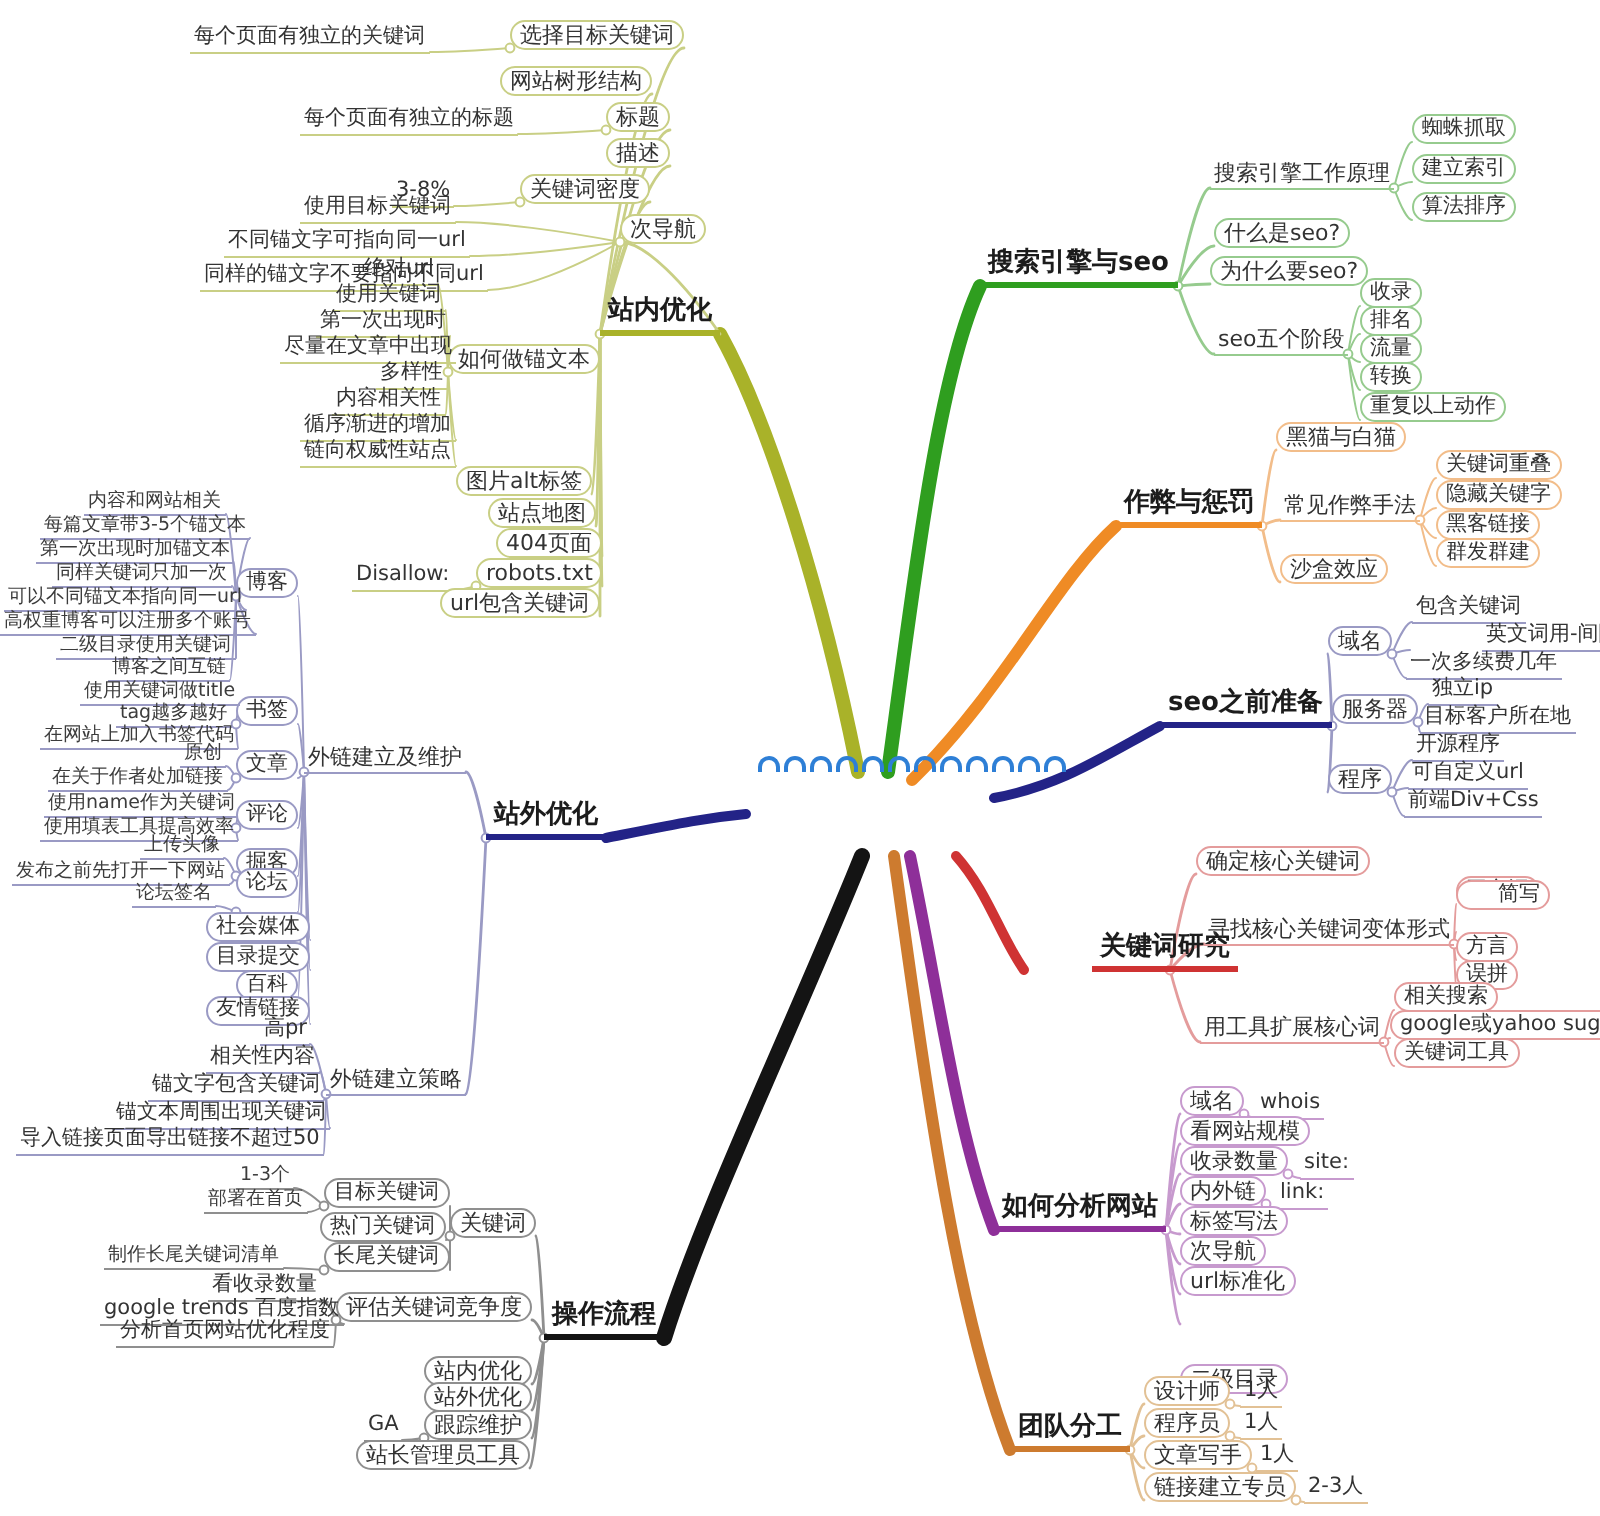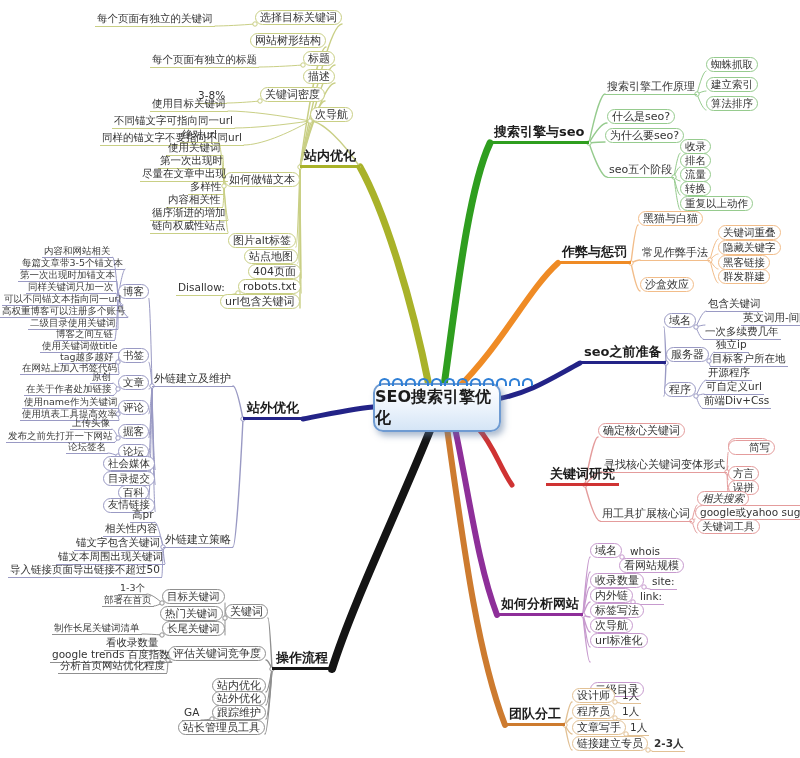--- a/index.html
+++ b/index.html
@@ -279,44 +279,44 @@
     <div class="node d2 uline" style="left: 704px; top: 380px; border-bottom-color: rgb(154, 154, 196);">可自定义url</div>
     <div class="node d2 uline" style="left: 702px; top: 394px; border-bottom-color: rgb(154, 154, 196);">前端Div+Css</div>
     <div class="node d0" style="left: 512px; top: 466px; border-bottom-color: rgb(207, 51, 51); margin-left: 34px;">关键词研究</div>
     <div class="node d1 bubble" style="left: 598px; top: 423px; border-color: rgb(228, 156, 156);">确定核心关键词</div>
     <div class="node d1 uline" style="left: 602px; top: 458px; border-bottom-color: rgb(228, 156, 156);">寻找核心关键词变体形式</div>
     <div class="node d2 bubble" style="left: 728px; top: 438px; border-color: rgb(228, 156, 156);">同义词</div>
     <div class="node d2 bubble" style="left: 728px; top: 440px; border-color: rgb(228, 156, 156); padding-left: 20px;">简写</div>
     <div class="node d2 bubble" style="left: 728px; top: 466px; border-color: rgb(228, 156, 156);">方言</div>
     <div class="node d2 bubble" style="left: 728px; top: 480px; border-color: rgb(228, 156, 156);">误拼</div>
     <div class="node d1 uline" style="left: 600px; top: 507px; border-bottom-color: rgb(228, 156, 156);">用工具扩展核心词</div>
-    <div class="node d2 bubble" style="left: 697px; top: 491px; border-color: rgb(228, 156, 156); font-style: italic;">相关搜索</div>
+    <div class="node d2 bubble" style="left: 697px; top: 491px; border-color: rgb(228, 156, 156);">相关搜索</div>
     <div class="node d2 bubble" style="left: 695px; top: 505px; border-color: rgb(228, 156, 156);">google或yahoo suggest</div>
     <div class="node d2 bubble" style="left: 697px; top: 519px; border-color: rgb(228, 156, 156);">关键词工具</div>
     <div class="node d0" style="left: 497px; top: 596px; border-bottom-color: rgb(142, 47, 153);">如何分析网站</div>
     <div class="node d1 bubble" style="left: 590px; top: 543px; border-color: rgb(199, 154, 206);">域名</div>
     <div class="node d2 uline" style="left: 628px; top: 545px; border-bottom-color: rgb(199, 154, 206);">whois</div>
-    <div class="node d1 bubble" style="left: 590px; top: 558px; border-color: rgb(199, 154, 206); margin-left: 29px;">看网站规模</div>
+    <div class="node d1 bubble" style="left: 590px; top: 558px; border-color: rgb(199, 154, 206);">看网站规模</div>
     <div class="node d1 bubble" style="left: 590px; top: 573px; border-color: rgb(199, 154, 206);">收录数量</div>
     <div class="node d2 uline" style="left: 650px; top: 575px; border-bottom-color: rgb(199, 154, 206);">site:</div>
     <div class="node d1 bubble" style="left: 590px; top: 588px; border-color: rgb(199, 154, 206);">内外链</div>
     <div class="node d2 uline" style="left: 638px; top: 590px; border-bottom-color: rgb(199, 154, 206);">link:</div>
     <div class="node d1 bubble" style="left: 590px; top: 603px; border-color: rgb(199, 154, 206);">标签写法</div>
     <div class="node d1 bubble" style="left: 590px; top: 618px; border-color: rgb(199, 154, 206);">次导航</div>
     <div class="node d1 bubble" style="left: 590px; top: 633px; border-color: rgb(199, 154, 206);">url标准化</div>
     <div class="node d1 bubble" style="left: 590px; top: 648px; border-color: rgb(199, 154, 206); margin-top: 34px;">二级目录</div>
     <div class="node d0" style="left: 505px; top: 706px; border-bottom-color: rgb(205, 123, 47);">团队分工</div>
     <div class="node d1 bubble" style="left: 572px; top: 688px; border-color: rgb(226, 193, 149);">设计师</div>
     <div class="node d2 uline" style="left: 620px; top: 689px; border-bottom-color: rgb(226, 193, 149);">1人</div>
     <div class="node d1 bubble" style="left: 572px; top: 704px; border-color: rgb(226, 193, 149);">程序员</div>
     <div class="node d2 uline" style="left: 620px; top: 705px; border-bottom-color: rgb(226, 193, 149);">1人</div>
     <div class="node d1 bubble" style="left: 572px; top: 720px; border-color: rgb(226, 193, 149);">文章写手</div>
     <div class="node d2 uline" style="left: 628px; top: 721px; border-bottom-color: rgb(226, 193, 149);">1人</div>
     <div class="node d1 bubble" style="left: 572px; top: 736px; border-color: rgb(226, 193, 149);">链接建立专员</div>
-    <div class="node d2 uline" style="left: 652px; top: 737px; border-bottom-color: rgb(226, 193, 149); font-weight: bold;">2-3人</div>
+    <div class="node d2 uline" style="left: 652px; top: 737px; border-bottom-color: rgb(226, 193, 149);">2-3人</div>
     <div class="node d0" style="left: 243px; top: 400px; border-bottom-color: rgb(35, 35, 135);">站外优化</div>
     <div class="node d1 uline" style="left: 152px; top: 372px; border-bottom-color: rgb(154, 154, 196);">外链建立及维护</div>
     <div class="node d2 bubble" style="left: 118px; top: 284px; border-color: rgb(154, 154, 196);">博客</div>
     <div class="node d3 uline" style="left: 42px; top: 245px; border-bottom-color: rgb(154, 154, 196);">内容和网站相关</div>
     <div class="node d3 uline" style="left: 20px; top: 257px; border-bottom-color: rgb(154, 154, 196);">每篇文章带3-5个锚文本</div>
     <div class="node d3 uline" style="left: 18px; top: 269px; border-bottom-color: rgb(154, 154, 196);">第一次出现时加锚文本</div>
     <div class="node d3 uline" style="left: 26px; top: 281px; border-bottom-color: rgb(154, 154, 196);">同样关键词只加一次</div>
     <div class="node d3 uline" style="left: 2px; top: 293px; border-bottom-color: rgb(154, 154, 196);">可以不同锚文本指向同一url</div>
     <div class="node d3 uline" style="left: 0px; top: 305px; border-bottom-color: rgb(154, 154, 196);">高权重博客可以注册多个账号</div>
     <div class="node d3 uline" style="left: 28px; top: 317px; border-bottom-color: rgb(154, 154, 196);">二级目录使用关键词</div>
@@ -327,21 +327,21 @@
     <div class="node d3 uline" style="left: 20px; top: 362px; border-bottom-color: rgb(154, 154, 196);">在网站上加入书签代码</div>
     <div class="node d2 bubble" style="left: 118px; top: 375px; border-color: rgb(154, 154, 196);">文章</div>
     <div class="node d3 uline" style="left: 90px; top: 371px; border-bottom-color: rgb(154, 154, 196);">原创</div>
     <div class="node d3 uline" style="left: 24px; top: 383px; border-bottom-color: rgb(154, 154, 196);">在关于作者处加链接</div>
     <div class="node d2 bubble" style="left: 118px; top: 400px; border-color: rgb(154, 154, 196);">评论</div>
     <div class="node d3 uline" style="left: 22px; top: 396px; border-bottom-color: rgb(154, 154, 196);">使用name作为关键词</div>
     <div class="node d3 uline" style="left: 20px; top: 408px; border-bottom-color: rgb(154, 154, 196);">使用填表工具提高效率</div>
     <div class="node d2 bubble" style="left: 118px; top: 424px; border-color: rgb(154, 154, 196);">掘客</div>
     <div class="node d3 uline" style="left: 70px; top: 417px; border-bottom-color: rgb(154, 154, 196);">上传头像</div>
     <div class="node d3 uline" style="left: 6px; top: 430px; border-bottom-color: rgb(154, 154, 196);">发布之前先打开一下网站</div>
-    <div class="node d2 bubble" style="left: 118px; top: 444px; border-color: rgb(154, 154, 196);">论坛</div>
+    <div class="node d2 bubble" style="left: 118px; top: 434px; border-color: rgb(154, 154, 196);">论坛</div>
     <div class="node d3 uline" style="left: 66px; top: 441px; border-bottom-color: rgb(154, 154, 196);">论坛签名</div>
     <div class="node d2 bubble" style="left: 103px; top: 456px; border-color: rgb(154, 154, 196);">社会媒体</div>
     <div class="node d2 bubble" style="left: 103px; top: 471px; border-color: rgb(154, 154, 196);">目录提交</div>
     <div class="node d2 bubble" style="left: 118px; top: 485px; border-color: rgb(154, 154, 196);">百科</div>
     <div class="node d2 bubble" style="left: 103px; top: 498px; border-color: rgb(154, 154, 196); font-family: Liberation Serif, serif;">友情链接</div>
     <div class="node d1 uline" style="left: 163px; top: 533px; border-bottom-color: rgb(154, 154, 196);">外链建立策略</div>
     <div class="node d2 uline" style="left: 130px; top: 508px; border-bottom-color: rgb(154, 154, 196);">高pr</div>
     <div class="node d2 uline" style="left: 103px; top: 522px; border-bottom-color: rgb(154, 154, 196);">相关性内容</div>
     <div class="node d2 uline" style="left: 74px; top: 536px; border-bottom-color: rgb(154, 154, 196);">锚文字包含关键词</div>
     <div class="node d2 uline" style="left: 56px; top: 550px; border-bottom-color: rgb(154, 154, 196);">锚文本周围出现关键词</div>
@@ -356,21 +356,20 @@
     <div class="node d3 uline" style="left: 52px; top: 622px; border-bottom-color: rgb(143, 143, 143);">制作长尾关键词清单</div>
     <div class="node d1 bubble" style="left: 168px; top: 646px; border-color: rgb(143, 143, 143);">评估关键词竞争度</div>
     <div class="node d2 uline" style="left: 104px; top: 636px; border-bottom-color: rgb(143, 143, 143);">看收录数量</div>
     <div class="node d2 uline" style="left: 50px; top: 648px; border-bottom-color: rgb(143, 143, 143);">google trends 百度指数</div>
     <div class="node d2 uline" style="left: 58px; top: 659px; border-bottom-color: rgb(143, 143, 143);">分析首页网站优化程度</div>
     <div class="node d1 bubble" style="left: 212px; top: 678px; border-color: rgb(143, 143, 143);">站内优化</div>
     <div class="node d1 bubble" style="left: 212px; top: 691px; border-color: rgb(143, 143, 143);">站外优化</div>
     <div class="node d1 bubble" style="left: 212px; top: 705px; border-color: rgb(143, 143, 143);">跟踪维护</div>
     <div class="node d2 uline" style="left: 182px; top: 706px; border-bottom-color: rgb(143, 143, 143);">GA</div>
     <div class="node d1 bubble" style="left: 178px; top: 720px; border-color: rgb(143, 143, 143);">站长管理员工具</div>
-    <div class="center-box" style="left: 373px; top: 383px; width: 124px; height: 45px;">SEO搜索引擎优化</div>
     <div class="coil" style="left: 379px; top: 378px;">
       <span style="border-color: rgb(46, 127, 214);"></span>
       <span style="border-color: rgb(46, 127, 214);"></span>
       <span style="border-color: rgb(46, 127, 214);"></span>
       <span style="border-color: rgb(46, 127, 214);"></span>
       <span style="border-color: rgb(46, 127, 214);"></span>
       <span style="border-color: rgb(46, 127, 214);"></span>
       <span style="border-color: rgb(46, 127, 214);"></span>
       <span style="border-color: rgb(46, 127, 214);"></span>
       <span style="border-color: rgb(46, 127, 214);"></span>

